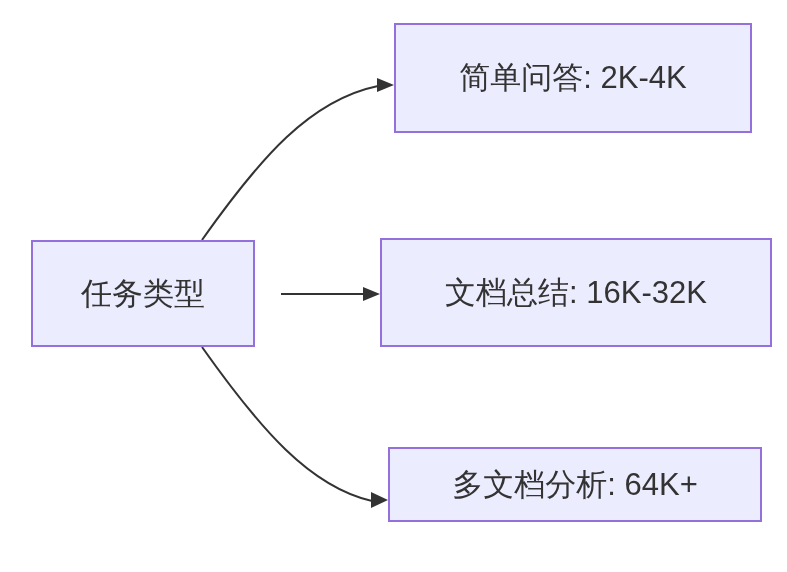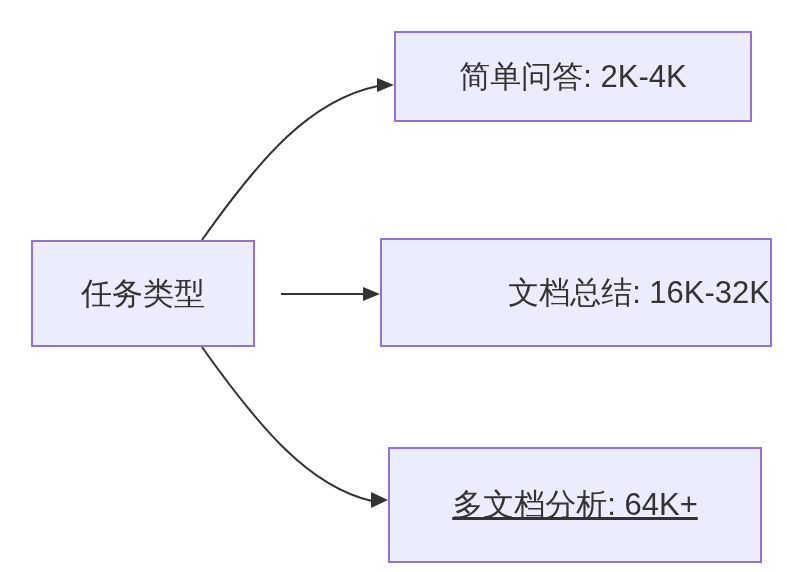--- a/index.html
+++ b/index.html
@@ -35,23 +35,23 @@
     display: flex;
     align-items: center;
     justify-content: center;
     color: #333333;
     font-size: 31px;
     line-height: 1.2;
     white-space: nowrap;
     text-align: center;
   }
   #node-root   { left: 31px;  top: 240px; width: 224px; height: 107px; }
-  #node-b0     { left: 394px; top: 31px;  width: 358px; height: 91px; }
-  #node-b1     { left: 380px; top: 238px; width: 392px; height: 109px; justify-content: flex-end; }
-  #node-b2     { left: 388px; top: 447px; width: 374px; height: 116px; text-decoration: underline; }
+  #node-b0     { left: 394px; top: 23px;  width: 358px; height: 110px; }
+  #node-b1     { left: 380px; top: 238px; width: 392px; height: 109px; }
+  #node-b2     { left: 388px; top: 447px; width: 374px; height: 75px; }
 </style>
 </head>
 <body>
 
 <div class="stage">
 
   <svg class="edges" viewBox="0 0 787 572" xmlns="http://www.w3.org/2000/svg">
     <path class="edge" d="M202,240 C260,158 310,100 378,86" stroke="#333333"></path>
     <polygon points="394,85 377,78 377,92" fill="#333333"></polygon>
 

